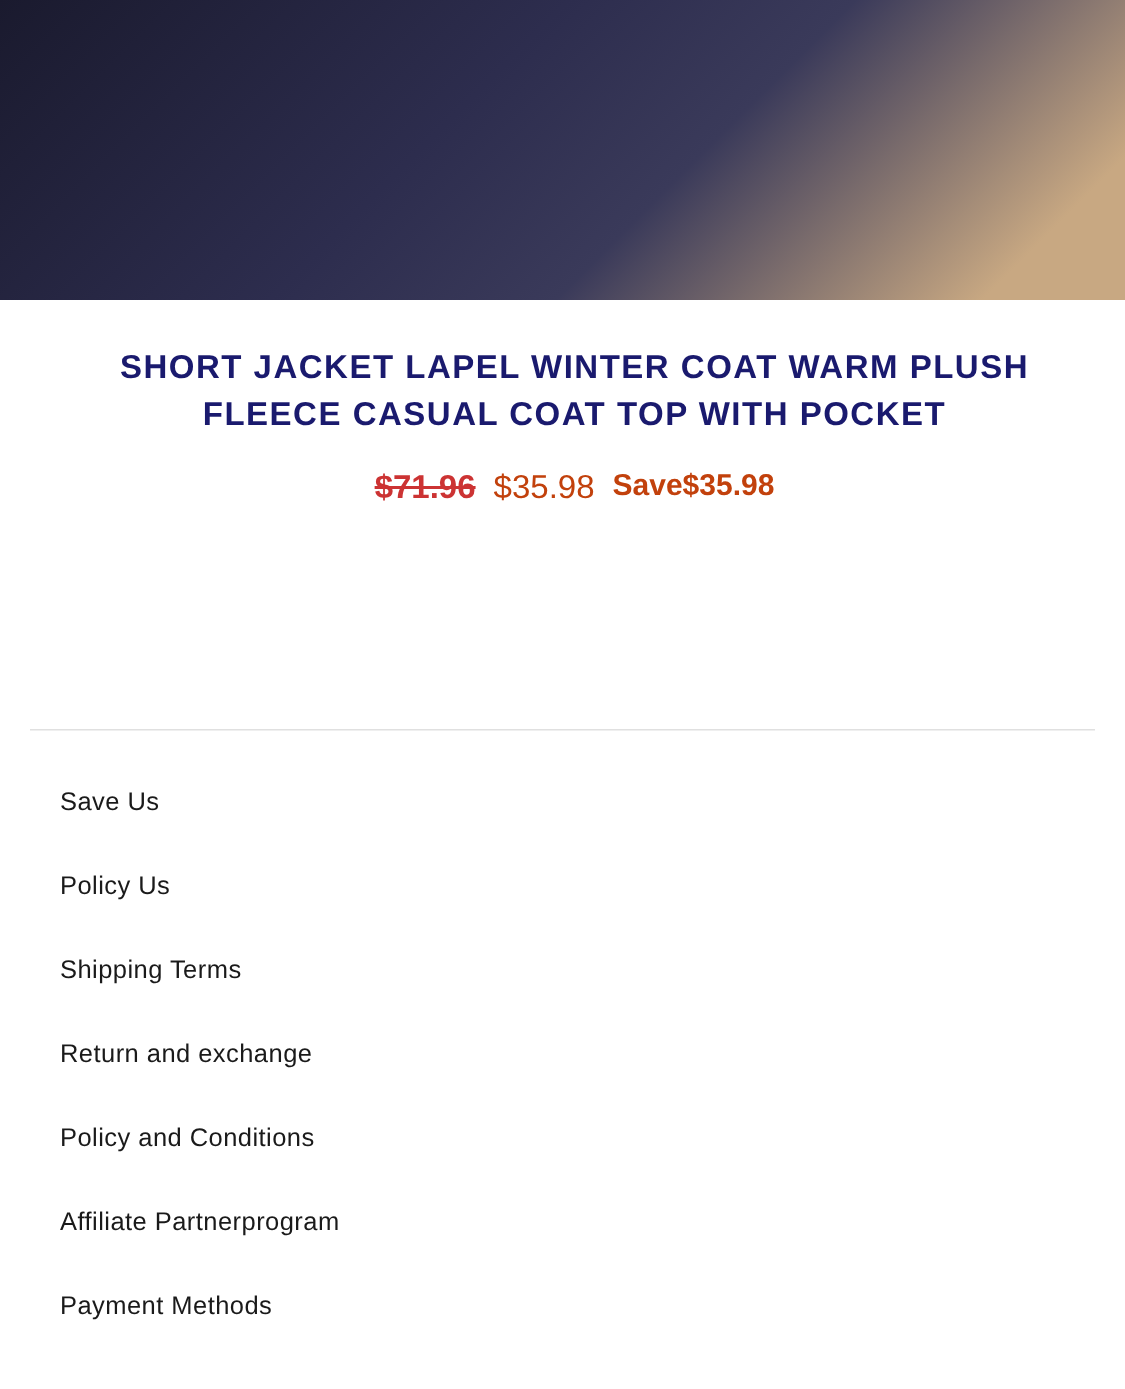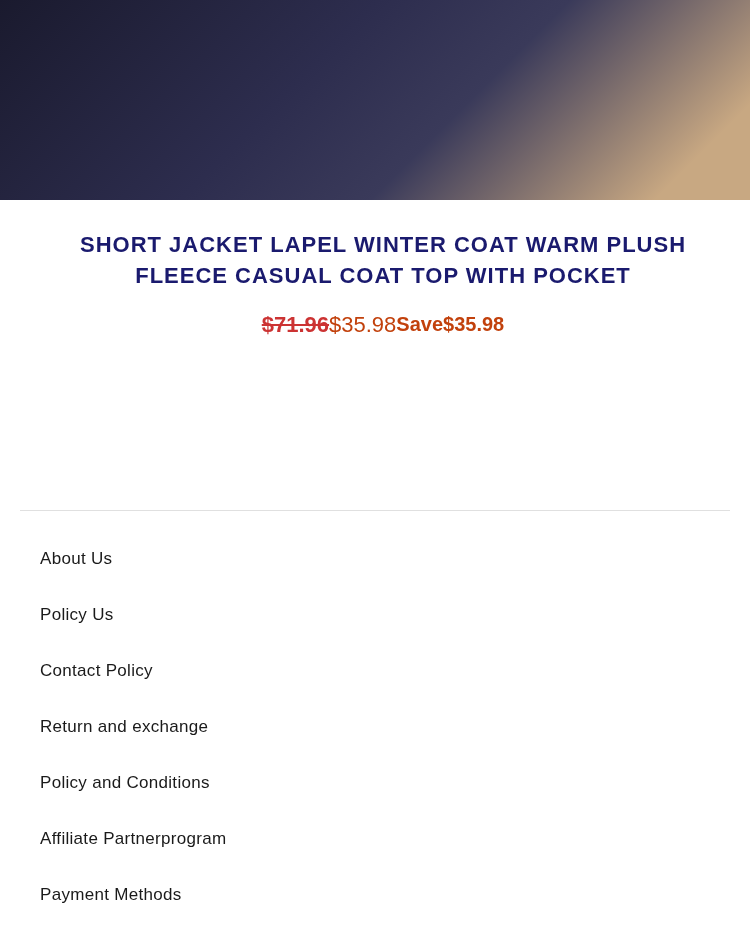--- a/index.html
+++ b/index.html
@@ -45,21 +45,22 @@
       text-transform: uppercase;
       letter-spacing: 1px;
       line-height: 1.4;
       margin-bottom: 20px;
     }
 
     .price-row {
       display: flex;
       align-items: center;
       justify-content: center;
-      margin-bottom: 32px;
+      gap: 12px;
+      margin-bottom: 8px;
       text-align: center;
     }
 
     .original-price {
       font-size: 22px;
       font-weight: 700;
       color: #cc3333;
       text-decoration: line-through;
     }
 
@@ -115,20 +116,20 @@
     <span class="save-amount">Save$35.98</span>
   </div>
 </div>
 
 <div class="spacer"></div>
 
 <hr class="divider">
 
 <nav class="nav-links">
 
-<a class="nav-link" href="#">About Us</a>
+<a class="nav-link" href="#">Save Us</a>
     <a class="nav-link" href="#">Policy Us</a>
-    <a class="nav-link" href="#">Contact Policy</a>
+    <a class="nav-link" href="#">Shipping Terms</a>
     <a class="nav-link" href="#">Return and exchange</a>
     <a class="nav-link" href="#">Policy and Conditions</a>
     <a class="nav-link" href="#">Affiliate Partnerprogram</a>
     <a class="nav-link" href="#">Payment Methods</a>
   </nav>
 
 </body></html>

